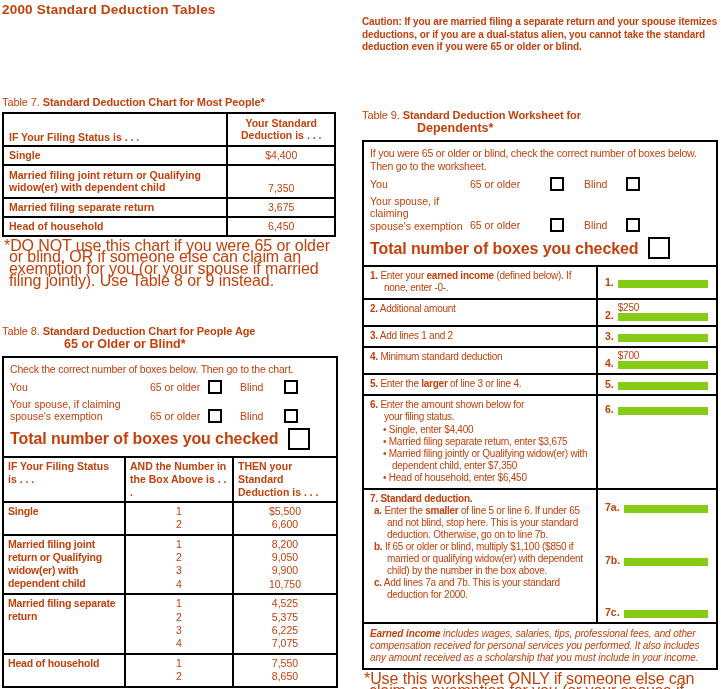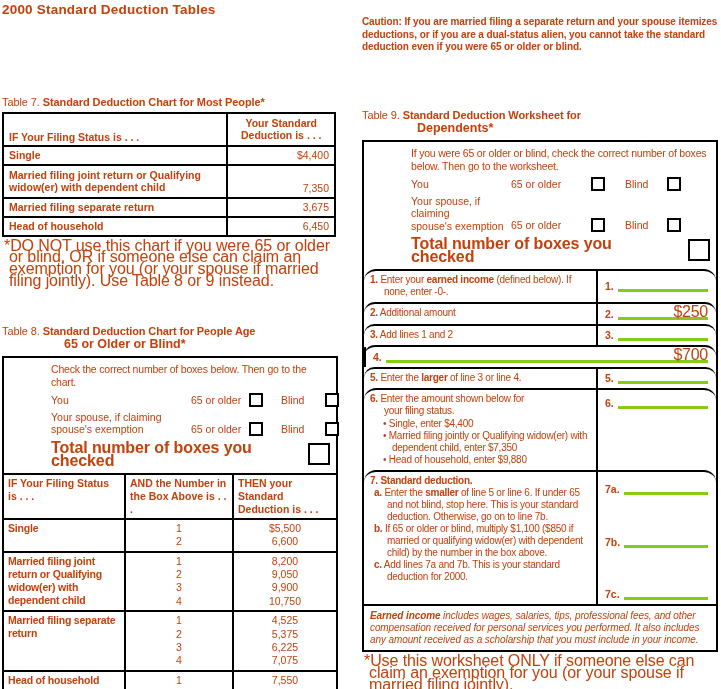--- a/index.html
+++ b/index.html
@@ -30,33 +30,33 @@
   .t8-line2 { padding-left: 62px; }
   .t9-line2 { padding-left: 55px; }
 
   
   table.t7 { border-collapse: collapse; width: 334px; margin-top: 2px; }
   table.t7 th, table.t7 td { border: 2px solid #000; font-size: 10.5px; padding: 2px 5px; }
   table.t7 th { font-weight: bold; text-align: left; }
   .t7 .h1 { width: 226px; vertical-align: bottom; height: 33px; }
   .t7 .h2 { width: 108px; text-align: center; vertical-align: middle; line-height: 12px; }
   .t7 td.st { font-weight: bold; line-height: 12.5px; }
-  .t7 td.amt { text-align: right; vertical-align: middle; }
+  .t7 td.amt { text-align: center; vertical-align: middle; }
   .t7 tr.tall td.amt { vertical-align: bottom; padding-bottom: 3px; }
   .t7 tr.r { height: 19px; }
   .t7 tr.tall { height: 33px; }
 
   
   .footnote { font-size: 16px; line-height: 11.8px; margin-top: 3px; padding-left: 7px; text-indent: -5px; letter-spacing: -0.1px; }
 
   
   .bigbox-outline { border: 2px solid #000; margin-top: 4px; background: #fff; }
 
   
-  .cb-section { padding: 5px 6px 6px 6px; font-size: 10.5px; line-height: 13px; margin-left: 41px; }
+  .cb-section { padding: 5px 6px 6px 6px; font-size: 10.5px; line-height: 13px; }
   .cb-intro { letter-spacing: -0.2px; }
   .cbrow { display: grid; align-items: end; margin-top: 4px; }
   .t8grid { grid-template-columns: 140px 58px 32px 44px 32px; }
   .t9grid { grid-template-columns: 100px 80px 34px 42px 34px; }
   .cb {
     display: inline-block; width: 14px; height: 14px;
     border: 2px solid #000; background: #fff; align-self: end; margin-bottom: 0px;
   }
   .spouse-lbl { line-height: 12.5px; }
   .total-row { display: flex; align-items: center; margin-top: 5px; }
@@ -72,28 +72,28 @@
   table.t8chart tr:first-child th { border-top: none; }
   table.t8chart tr:last-child td { border-bottom: none; }
   .t8c1 { width: 121px; }
   .t8c2 { width: 108px; }
   .t8c3 { width: 103px; }
   .t8chart td.st { font-weight: bold; line-height: 13px; letter-spacing: -0.2px; }
   .t8chart td.nums, .t8chart td.amts { text-align: center; white-space: pre-line; line-height: 13.4px; }
 
   
   .ws { font-size: 10px; letter-spacing: -0.25px; }
-  .wrow { display: flex; border-top: 2px solid #000; border-radius: 12px; }
+  .wrow { display: flex; border-top: 2px solid #000; }
   .wdesc { width: 232px; padding: 3px 4px 4px 6px; line-height: 12px; }
   .wentry { flex: 1; border-left: 2px solid #000; display: flex; flex-direction: column; justify-content: center; }
   .hang { padding-left: 14px; text-indent: -14px; }
   .wnum { font-weight: bold; }
   .entry { display: flex; align-items: flex-end; gap: 4px; padding: 2px 8px 4px 7px; }
   .enum { font-weight: bold; font-size: 10.5px; white-space: nowrap; letter-spacing: 0; }
-  .eline { flex: 1; border-bottom: 3px solid #84cc16; text-align: right; font-size: 16px; line-height: 11px; min-height: 13px; }
+  .eline { flex: 1; border-bottom: 8px solid #84cc16; text-align: left; font-size: 10px; line-height: 11px; min-height: 13px; }
   .l6text { max-width: 172px; }
   .bullets { padding-left: 13px; margin-top: 1px; }
   .bullet { padding-left: 9px; text-indent: -9px; }
   .bullet::before { content: "\2022\00a0"; }
   .sub { padding-left: 17px; text-indent: -13px; }
   .w7entries { padding-top: 10px; }
   .w7entries .entry { padding-top: 0; padding-bottom: 4px; }
   .gap-b { margin-top: 36px; }
   .gap-c { margin-top: 35px; }
   .earned { border-top: 2px solid #000; padding: 4px 6px; font-style: italic; font-size: 10px; line-height: 12px; letter-spacing: -0.1px; }
@@ -280,20 +280,23 @@
             </div>
           <div class="wentry">
               <div class="entry">
                 <span class="enum">3.</span>
                 <span class="eline"><span></span></span>
               </div>
             </div>
         </div>
 
         <div class="wrow">
+          <div class="wdesc">
+              <div class="hang"><b class="wnum">4.</b> <span>Minimum standard deduction</span></div>
+            </div>
           <div class="wentry">
               <div class="entry">
                 <span class="enum">4.</span>
                 <span class="eline"><span>$700</span></span>
               </div>
             </div>
         </div>
 
         <div class="wrow">
           <div class="wdesc">
@@ -305,22 +308,23 @@
                 <span class="eline"><span></span></span>
               </div>
             </div>
         </div>
 
         <div class="wrow">
           <div class="wdesc">
             <div class="hang l6text"><b class="wnum">6.</b> <span>Enter the amount shown below for your filing status.</span></div>
             <div class="bullets">
               <div class="bullet">Single, enter $4,400</div>
+              <div class="bullet">Married filing separate return, enter $3,675</div>
               <div class="bullet">Married filing jointly or Qualifying widow(er) with dependent child, enter $7,350</div>
-              <div class="bullet">Head of household, enter $9,880</div>
+              <div class="bullet">Head of household, enter $6,450</div>
             </div>
           </div>
           <div class="wentry" style="justify-content:flex-start;">
               <div class="entry" style="padding-top:6px;">
                 <span class="enum">6.</span>
                 <span class="eline"><span></span></span>
               </div>
             </div>
         </div>
 

